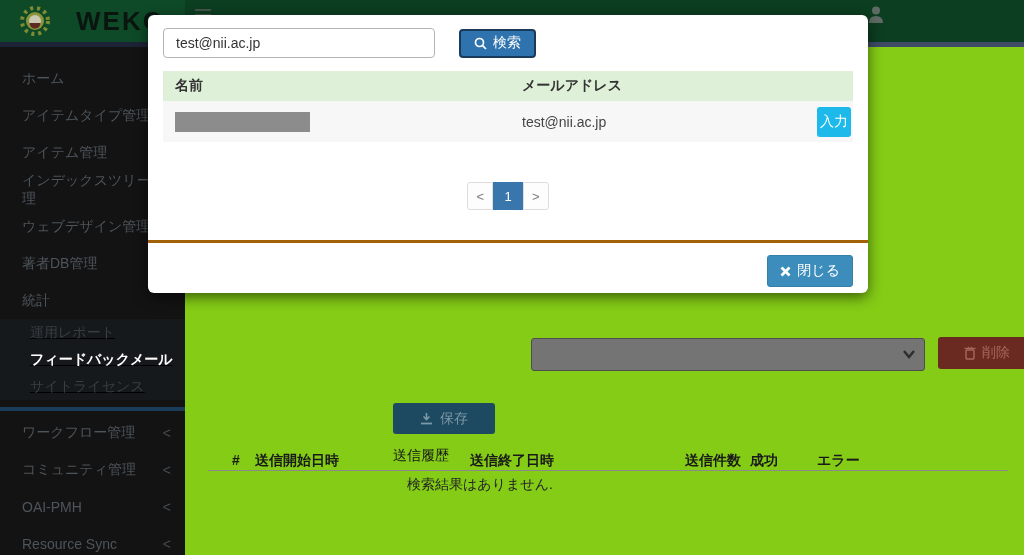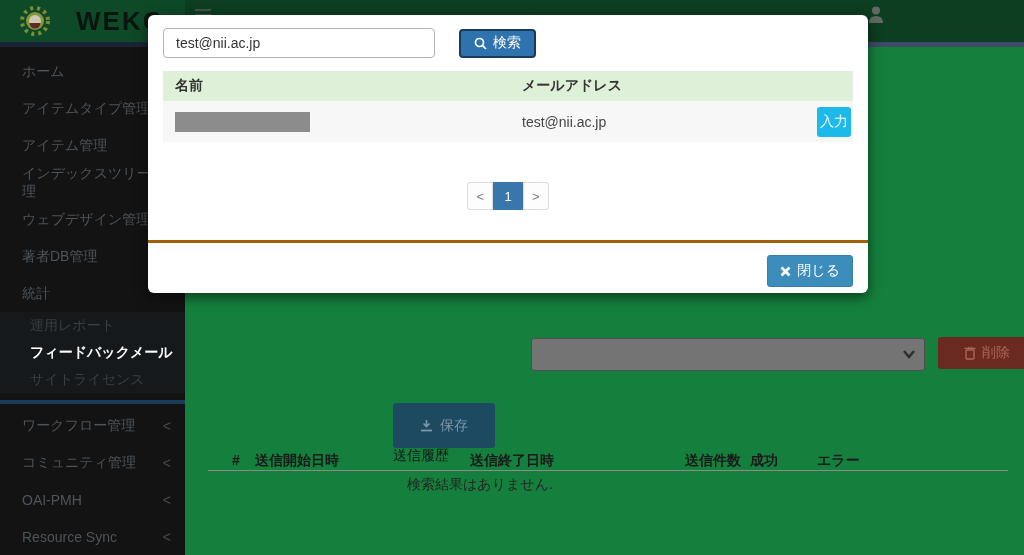--- a/index.html
+++ b/index.html
@@ -13,39 +13,39 @@
   .brand-text { font-size:26px; font-weight:bold; color:#0b1510; letter-spacing:2px; }
   .hamburger { position:absolute; left:195px; top:9px; width:18px; height:14px; cursor:pointer; }
   .hamburger span { display:block; width:16px; height:2px; background:#45544c; margin-bottom:3px; }
   .user-btn { position:absolute; left:866px; top:4px; width:24px; height:24px; }
 
   
   .band-left  { position:absolute; left:0; top:42px; width:185px; height:5px; background:#1c2336; }
   .band-right { position:absolute; left:185px; top:42px; width:839px; height:5px; background:#3e4a66; }
 
   
-  .sidebar { position:absolute; left:0; top:47px; width:185px; height:508px; background:#131313; z-index:1; padding-top:6px; }
+  .sidebar { position:absolute; left:0; top:47px; width:185px; height:508px; background:#131313; z-index:1; padding-top:13px; }
   .nav-item { height:37px; display:flex; align-items:center; padding:0 14px 0 22px;
               color:#4d545a; font-size:14px; cursor:pointer; }
   .nav-item .chev { margin-left:auto; font-size:14px; color:#454c52; }
-  .submenu { background:#16191c; }
+  .submenu { background:#16191c;text-decoration:underline; }
   .sub-item { height:27px; display:flex; align-items:center; padding-left:30px; font-size:14px;
               color:#383e43; cursor:pointer; }
   .sub-item.active { color:#ffffff; font-weight:bold; }
   .blue-bar { height:4px; background:#1b3d5a; margin-top:7px; margin-bottom:3px; }
 
   
-  .content { position:absolute; left:185px; top:47px; width:839px; height:508px; background:#15803d; }
+  .content { position:absolute; left:185px; top:47px; width:839px; height:508px; background:#84cc16; }
   .dim-select { position:absolute; left:346px; top:291px; width:394px; height:33px; background:#747474;
                 border:1px solid #4e4e4e; border-radius:3px; }
   .dim-select svg { position:absolute; right:8px; top:10px; }
   .dim-delete { position:absolute; left:753px; top:290px; width:98px; height:32px; background:#6b2a21;
                 border-radius:3px; color:#a8675c; font-size:14px;
                 display:flex; align-items:center; justify-content:center; gap:6px; }
-  .dim-save { position:absolute; left:208px; top:356px; width:102px; height:45px; background:#1d4a61;
+  .dim-save { position:absolute; left:208px; top:356px; width:102px; height:31px; background:#1d4a61;
               border-radius:3px; color:#7d98a6; font-size:14px;
               display:flex; align-items:center; justify-content:center; gap:7px; }
   .history-title { position:absolute; left:208px; top:400px; font-size:14px; color:#171717; }
   .no-results    { position:absolute; left:222px; top:429px; font-size:14px; color:#242424; }
   .hist-col { position:absolute; top:452px; font-size:14px; font-weight:bold; color:#1a1a1a; }
   .hc0{left:232px;} .hc1{left:255px;} .hc2{left:470px;} .hc3{left:685px;} .hc4{left:750px;} .hc5{left:817px;}
   .hist-divider { position:absolute; left:208px; top:470px; width:800px; height:1px; background:#8b8b8b; }
 
   
   .modal { position:absolute; left:148px; top:15px; width:720px; height:278px; background:#ffffff;

